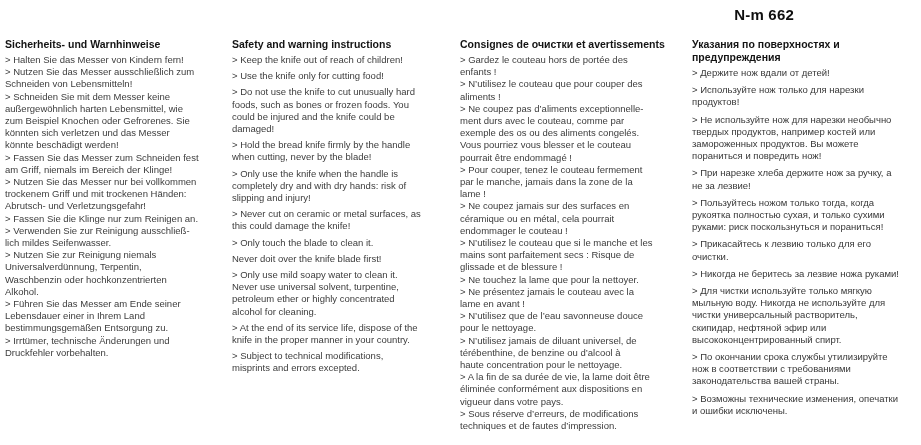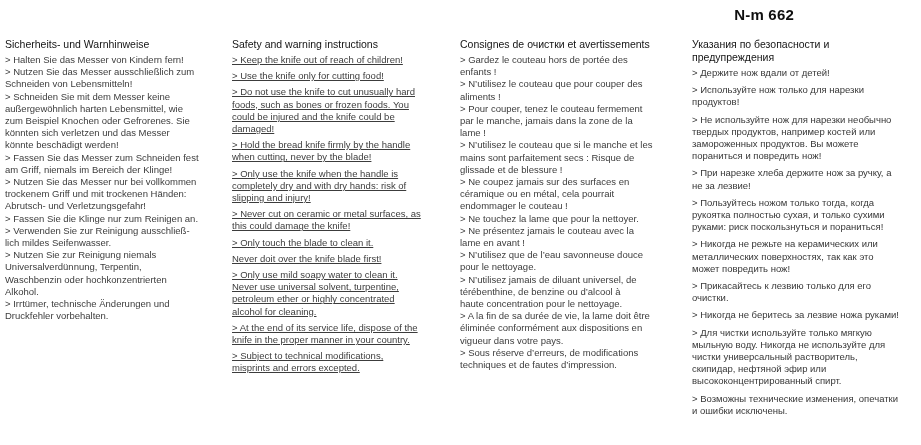--- a/index.html
+++ b/index.html
@@ -29,34 +29,34 @@
     align-items: flex-start;
   }
   .col { flex: 0 0 auto; }
   .col-de { width: 214px; margin-right: 13px; }
   .col-en { width: 222px; margin-right: 6px; }
   .col-fr { width: 212px; margin-right: 20px; }
   .col-ru { width: 229px; }
   .col h2 {
     font-size: 10.5px;
     line-height: 13px;
-    font-weight: 400;
+    font-weight: 700;
     color: #141414;
     margin: 0 0 3px 0;
     white-space: pre-line;
   }
   .col p {
     font-size: 9.5px;
     line-height: 12.2px;
     color: #3c3c3c;
     white-space: pre-line;
     margin: 0;
   }
   .col-de p, .col-fr p { margin: 0; }
-  .col-en p { margin: 0 0 4px 0; text-decoration: underline; }
+  .col-en p { margin: 0 0 4px 0; }
   .col-ru p { margin: 0 18px 5px 0; color: #373737; }
 </style>
 </head>
 <body>
 
 <div class="page">
 
   <div class="model-number">N-m 662</div>
 
   <div class="columns">
@@ -88,20 +88,23 @@
 
 
           <p>&gt; Verwenden Sie zur Reinigung ausschließ-
 lich mildes Seifenwasser.</p>
 
           <p>&gt; Nutzen Sie zur Reinigung niemals
 Universalverdünnung, Terpentin,
 Waschbenzin oder hochkonzentrierten
 Alkohol.</p>
 
+          <p>&gt; Führen Sie das Messer am Ende seiner
+Lebensdauer einer in Ihrem Land
+bestimmungsgemäßen Entsorgung zu.</p>
 
           <p>&gt; Irrtümer, technische Änderungen und
 Druckfehler vorbehalten.</p>
         </div>
     </section>
 
     <section class="col col-en" lang="en">
       <h2>Safety and warning instructions</h2>
       <div>
 
@@ -144,33 +147,38 @@
     <section class="col col-fr" lang="fr">
       <h2>Consignes de очистки et avertissements</h2>
       <div>
 
           <p>&gt; Gardez le couteau hors de portée des
 enfants !</p>
 
           <p>&gt; N’utilisez le couteau que pour couper des
 aliments !</p>
 
+          <p>&gt; Ne coupez pas d’aliments exceptionnelle-
+ment durs avec le couteau, comme par
+exemple des os ou des aliments congelés.
+Vous pourriez vous blesser et le couteau
+pourrait être endommagé !</p>
 
           <p>&gt; Pour couper, tenez le couteau fermement
 par le manche, jamais dans la zone de la
 lame !</p>
 
+          <p>&gt; Ne coupez jamais sur des surfaces en
+céramique ou en métal, cela pourrait
+endommager le couteau !</p>
+
           <p>&gt; N’utilisez le couteau que si le manche et les
 mains sont parfaitement secs : Risque de
 glissade et de blessure !</p>
 
-          <p>&gt; Ne coupez jamais sur des surfaces en
-céramique ou en métal, cela pourrait
-endommager le couteau !</p>
-
           <p>&gt; Ne touchez la lame que pour la nettoyer.</p>
 
           <p>&gt; Ne présentez jamais le couteau avec la
 lame en avant !</p>
 
           <p>&gt; N’utilisez que de l’eau savonneuse douce
 pour le nettoyage.</p>
 
           <p>&gt; N’utilisez jamais de diluant universel, de
 térébenthine, de benzine ou d’alcool à
@@ -179,56 +187,56 @@
           <p>&gt; A la fin de sa durée de vie, la lame doit être
 éliminée conformément aux dispositions en
 vigueur dans votre pays.</p>
 
           <p>&gt; Sous réserve d’erreurs, de modifications
 techniques et de fautes d’impression.</p>
         </div>
     </section>
 
     <section class="col col-ru" lang="ru">
-      <h2>Указания по безопасности и
+      <h2>Указания по поверхностях и
 предупреждения</h2>
       <div>
 
           <p>&gt; Держите нож вдали от детей!</p>
 
           <p>&gt; Используйте нож только для нарезки
 продуктов!</p>
 
           <p>&gt; Не используйте нож для нарезки необычно
 твердых продуктов, например костей или
 замороженных продуктов. Вы можете
 пораниться и повредить нож!</p>
 
           <p>&gt; При нарезке хлеба держите нож за ручку, а
 не за лезвие!</p>
 
           <p>&gt; Пользуйтесь ножом только тогда, когда
 рукоятка полностью сухая, и только сухими
 руками: риск поскользнуться и пораниться!</p>
 
-          <p>&gt; Никогда не режьте на керамических или
-металлических поверхностях, так как это
-может повредить нож!</p>
 
           <p>&gt; Прикасайтесь к лезвию только для его
 очистки.</p>
 
           <p>&gt; Никогда не беритесь за лезвие ножа руками!</p>
 
           <p>&gt; Для чистки используйте только мягкую
 мыльную воду. Никогда не используйте для
 чистки универсальный растворитель,
 скипидар, нефтяной эфир или
 высококонцентрированный спирт.</p>
 
+          <p>&gt; По окончании срока службы утилизируйте
+нож в соответствии с требованиями
+законодательства вашей страны.</p>
 
           <p>&gt; Возможны технические изменения, опечатки
 и ошибки исключены.</p>
         </div>
     </section>
 
   </div>
 </div>
 
 </body></html>

